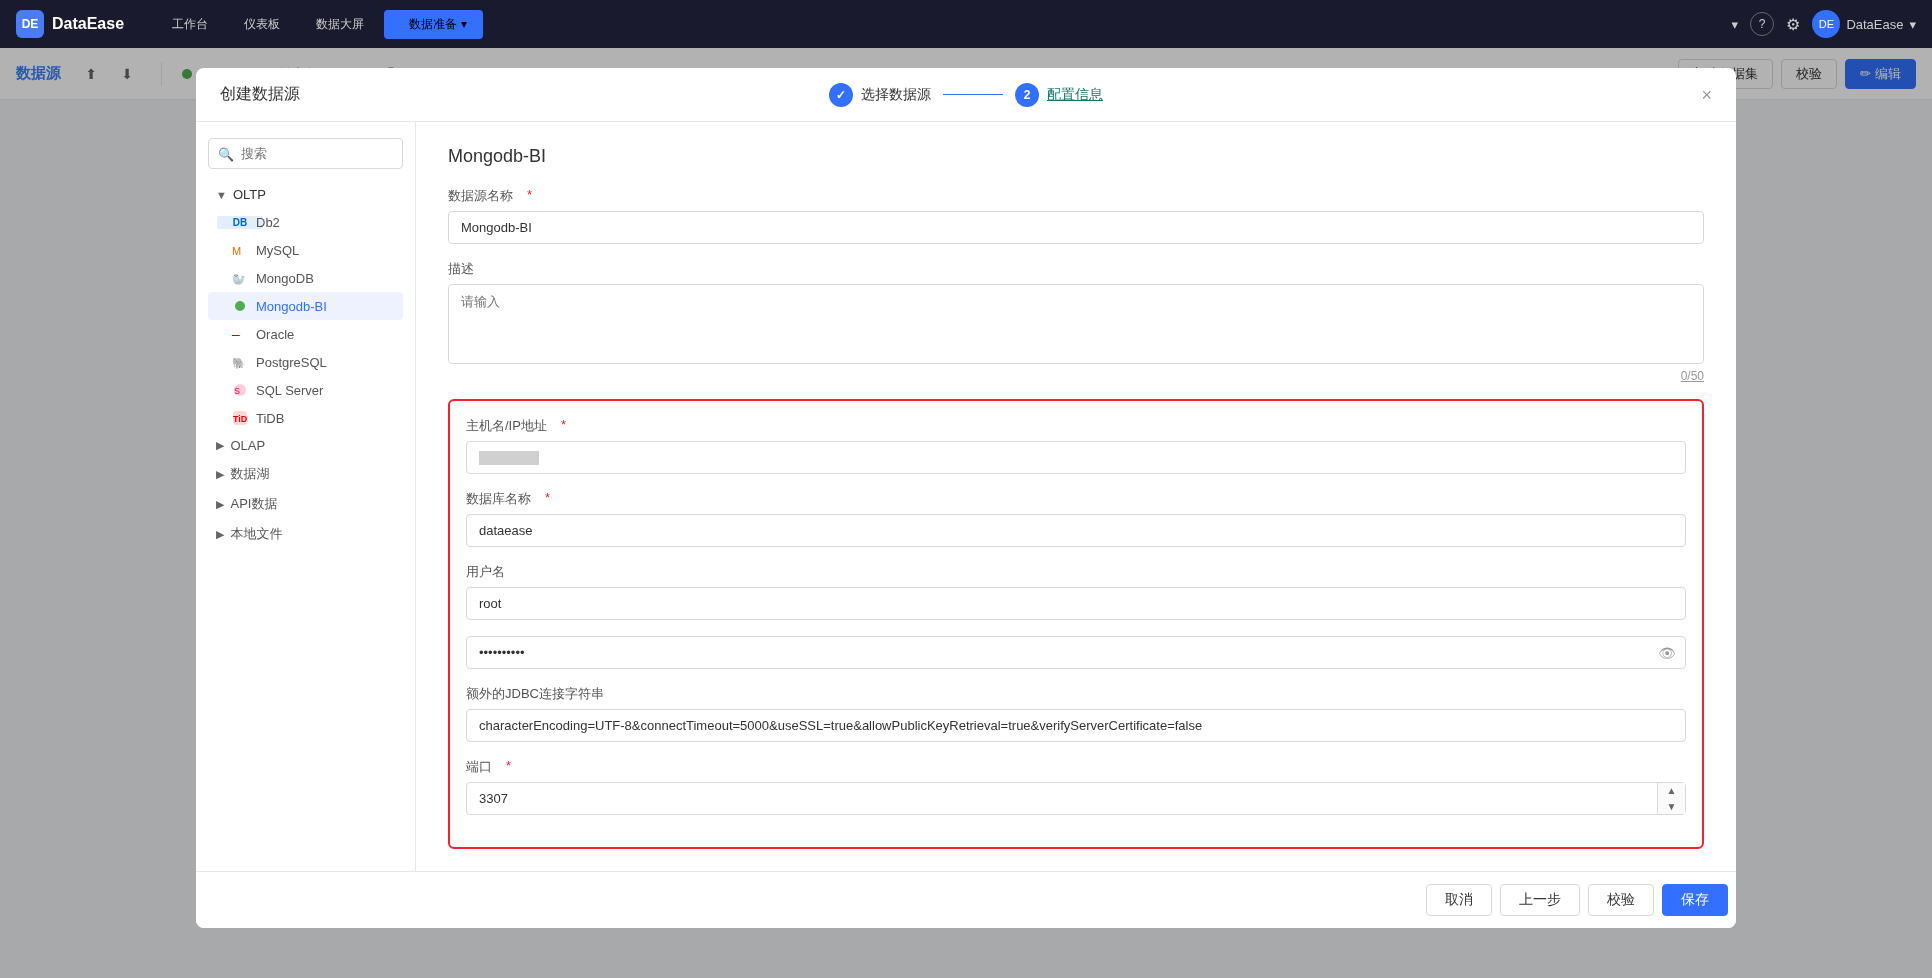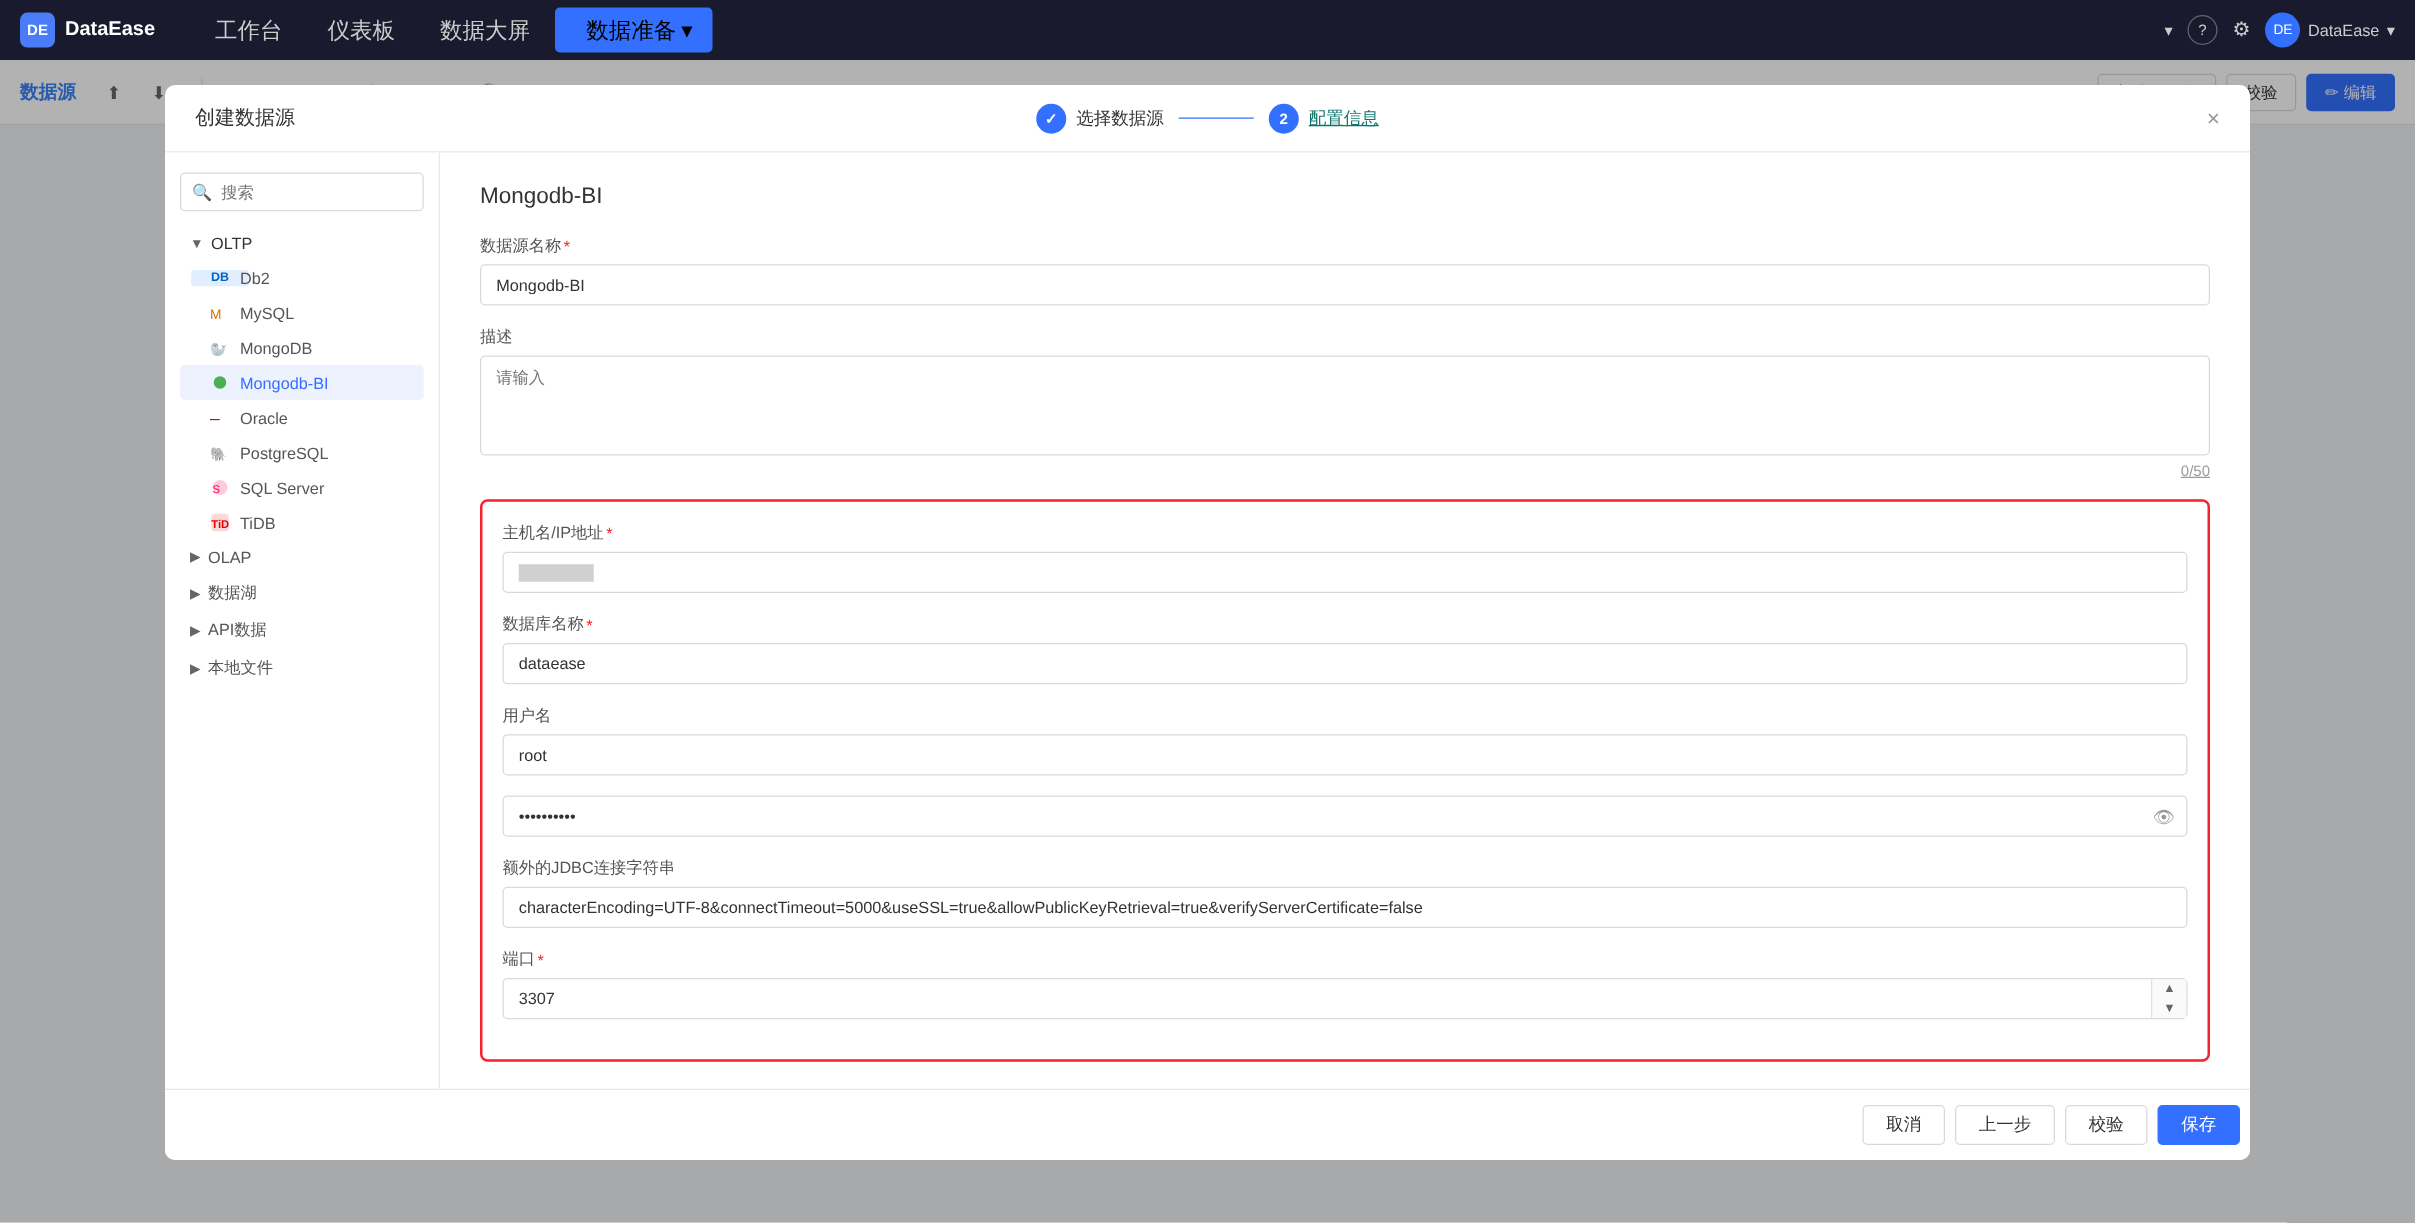--- a/index.html
+++ b/index.html
@@ -39,21 +39,21 @@
     .nav-items {
       display: flex;
       gap: 4px;
       flex: 1;
     }
     .nav-item {
       padding: 6px 16px;
       color: #ccc;
       cursor: pointer;
       border-radius: 4px;
-      font-size: 18px;
+      font-size: 12px;
     }
     .nav-item.active {
       background: #3370ff;
       color: #000000;
       display: flex;
       align-items: center;
       gap: 4px;
       padding-left: 25px;
     }
     .nav-right {
@@ -164,21 +164,21 @@
       background: rgba(0,0,0,0.3);
       display: flex;
       align-items: flex-start;
       justify-content: center;
       padding-top: 20px;
       z-index: 200;
     }
     .dialog {
       background: #fff;
       border-radius: 8px;
-      width: 1668px;
+      width: 1540px;
       max-height: 860px;
       display: flex;
       flex-direction: column;
       overflow: hidden;
       position: relative;
     }
     .dialog-header {
       padding: 16px 24px;
       border-bottom: 1px solid #e8e8e8;
       display: flex;
@@ -344,22 +344,22 @@
 
     
     .form-group {
       margin-bottom: 16px;
     }
     .form-label {
       font-size: 13px;
       color: #555;
       margin-bottom: 6px;
       display: flex;
-      align-items: center;
-      gap: 2px;
+      align-items: flex-start;
+      gap: 14px;
     }
     .required-star { color: #f5222d; }
     .form-input {
       width: 100%;
       padding: 8px 12px;
       border: 1px solid #d9d9d9;
       border-radius: 4px;
       font-size: 13px;
       color: #333;
       outline: none;

